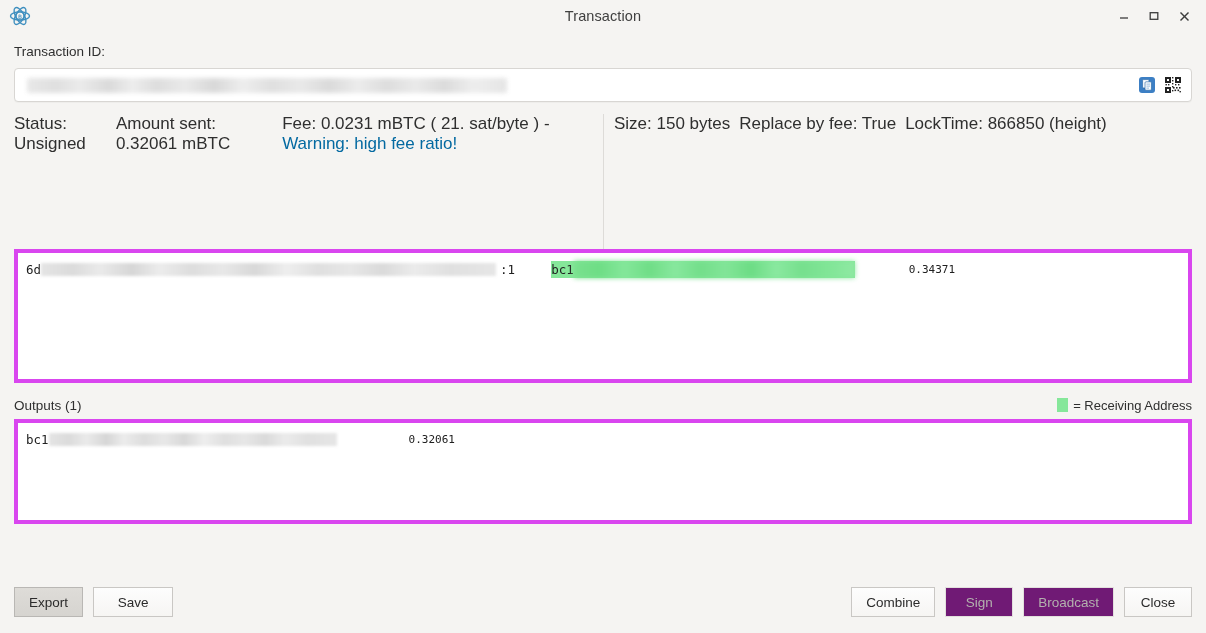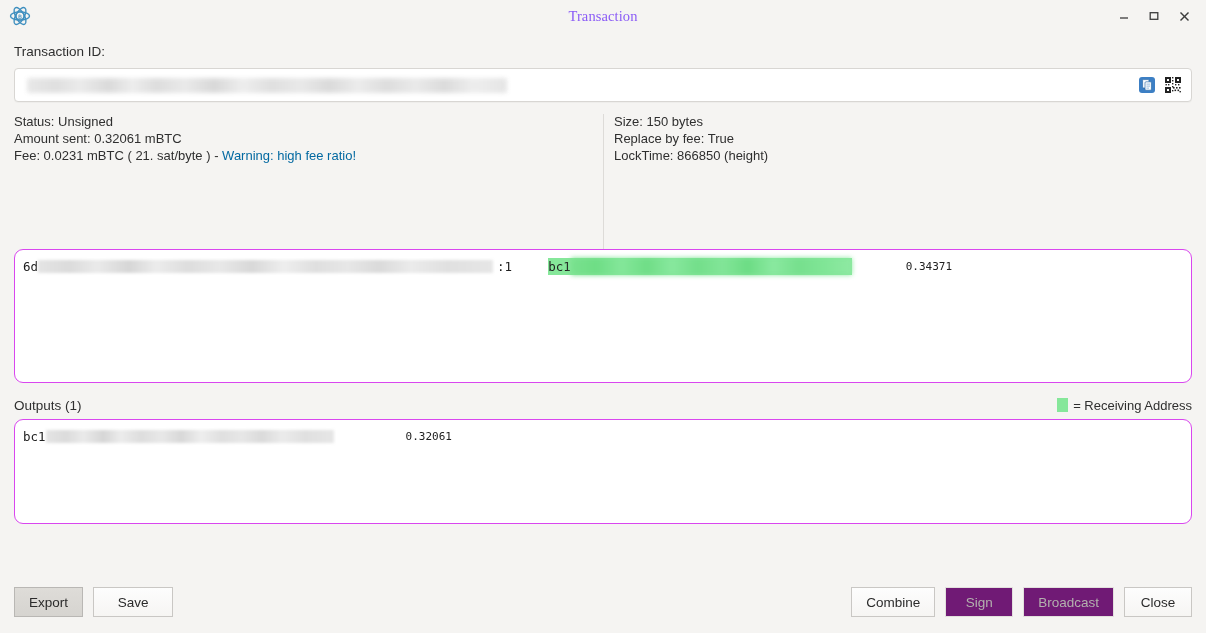--- a/index.html
+++ b/index.html
@@ -31,24 +31,23 @@
   .app-icon {
     width: 24px; height: 24px;
     margin-left: 8px;
     flex: 0 0 24px;
   }
   .title-text {
     position: absolute;
     left: 0; right: 0;
     text-align: center;
     font-size: 14.5px;
-    color: #8b5cf6;
+    color: #404040;
     letter-spacing: .1px;
     pointer-events: none;
-    font-family: Liberation Serif, serif;
   }
   .win-controls {
     margin-left: auto;
     display: flex;
     align-items: center;
     gap: 10px;
     padding-right: 12px;
     z-index: 2;
   }
   .win-btn {
@@ -114,23 +113,23 @@
   }
 
   
   .info {
     display: flex;
     margin-top: 12px;
     height: 135px;
   }
   .info-col {
     display: flex;
-    flex-direction: column;
-    gap: 2px;
-    font-size: 13px;
+    flex-direction: row;
+    gap: 9px;
+    font-size: 17px;
   }
   .info-col.left { width: 589px; }
   .info-divider {
     width: 1px;
     background: #dddbd8;
     margin: 0 0 0 0;
     height: 135px;
     flex: 0 0 1px;
   }
   .info-col.right { padding-left: 10px; }
@@ -153,22 +152,22 @@
   }
   .legend-swatch {
     width: 11px; height: 14px;
     background: #86e79a;
     display: inline-block;
   }
 
   
   .listbox {
     background: #ffffff;
-    border: 1px solid #d946ef;
-    border-radius: 9px;
+    border: 4px solid #d946ef;
+    border-radius: 0;
     overflow: hidden;
     padding: 6px 0 0 0;
   }
   .listbox.inputs { height: 134px; }
   .listbox.outputs { height: 105px; }
 
   .row {
     display: flex;
     align-items: center;
     height: 20px;

